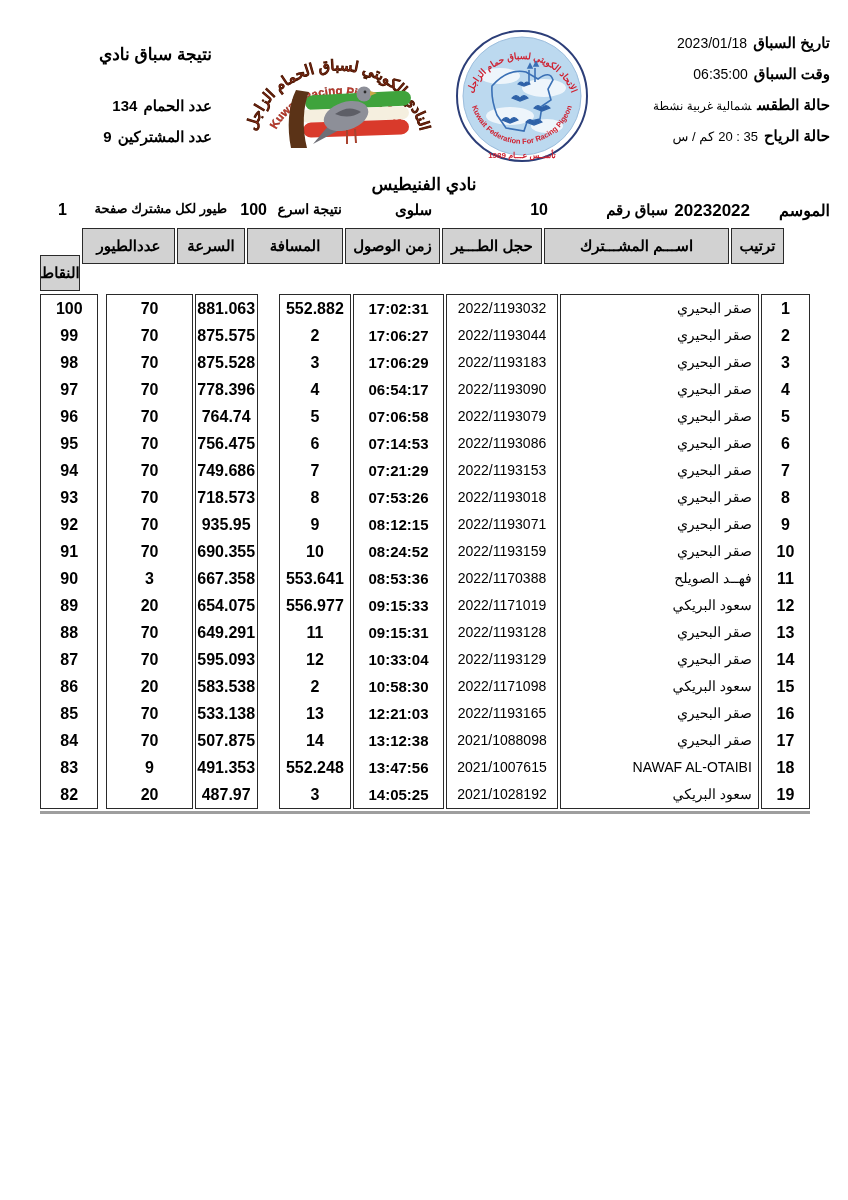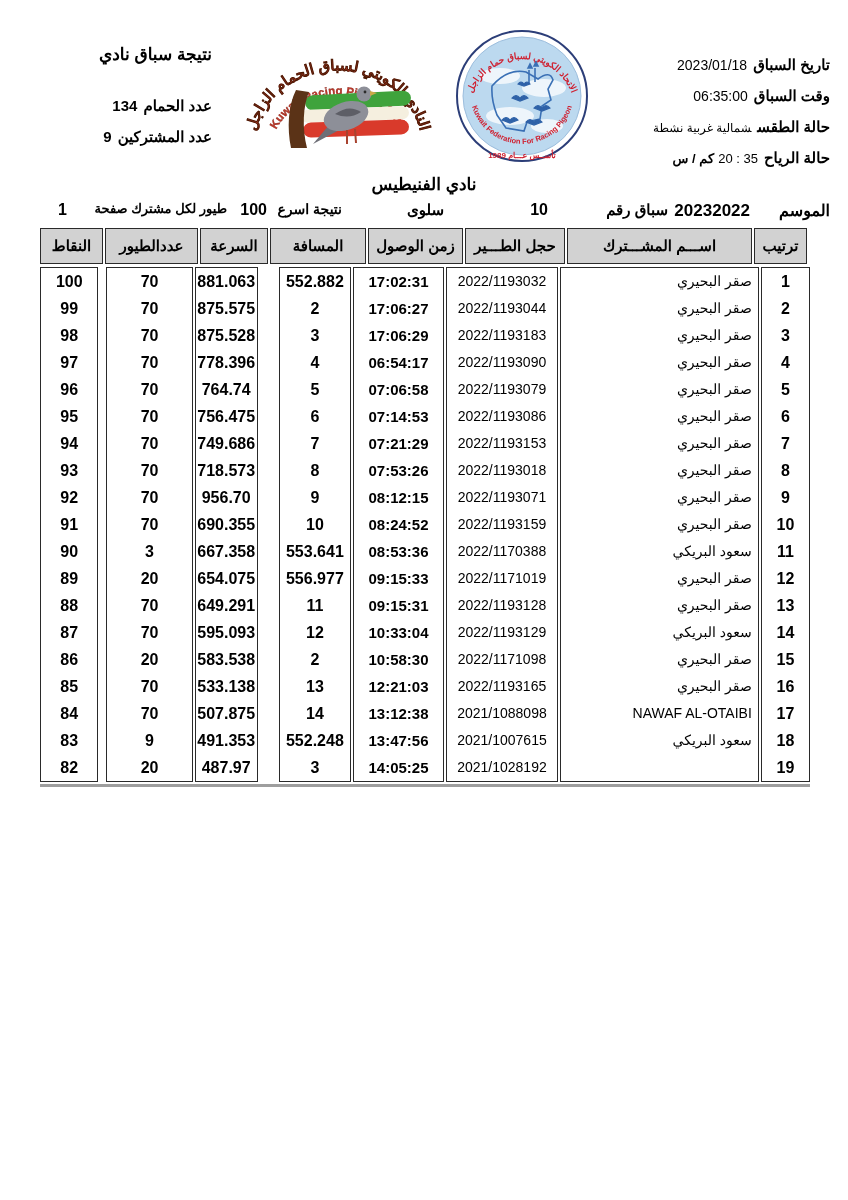--- a/index.html
+++ b/index.html
@@ -1,26 +1,26 @@
 <!DOCTYPE html>
 <html lang="ar"><head>
 <meta charset="utf-8">
 <style>
   html,body{margin:0;padding:0;background:#fff;}
   .page{position:relative;width:848px;height:1200px;background:#ffffff;overflow:hidden;
         font-family:"Liberation Sans",sans-serif;color:#000;}
 
   
-  .hdr-right{position:absolute;top:56px;right:18px;direction:rtl;}
+  .hdr-right{position:absolute;top:34px;right:18px;direction:rtl;}
   .hdr-right .hr-line{margin-bottom:13px;white-space:nowrap;}
   .hdr-right .lbl{font-weight:bold;font-size:15px;margin-left:6px;}
   .hdr-right .val{font-size:14px;}
   .hdr-right .val-small{font-size:12px;}
   .hdr-right .val-wind{font-size:13px;}
-  .hdr-right .unit{font-size:13px;margin-right:4px;font-weight:bold;}
+  .hdr-right .unit{font-size:13px;margin-right:4px;}
 
   .hdr-left{position:absolute;top:44px;right:636px;direction:rtl;text-align:right;white-space:nowrap;}
   .hl-title{font-weight:bold;font-size:17px;margin-bottom:32px;}
   .hl-line{margin-bottom:13px;font-size:15px;}
   .hl-line .lbl{font-weight:bold;margin-left:6px;}
   .hl-line .val{font-weight:bold;}
 
   
   .logo-club{position:absolute;left:243px;top:36px;}
   .logo-fed{position:absolute;left:452px;top:24px;}
@@ -28,21 +28,21 @@
   
   .club-title{position:absolute;left:0;right:0;top:174px;text-align:center;
               font-weight:bold;font-size:17px;direction:rtl;}
 
   .subtitle{position:absolute;left:0;right:0;top:199px;height:26px;}
   .subtitle span{position:absolute;top:2px;direction:rtl;white-space:nowrap;font-weight:bold;}
   .s-season-label{right:18px;font-size:16px;}
   .s-season-value{right:98px;font-size:17px;}
   .s-race-label{right:180px;font-size:15px;}
   .s-race-value{right:300px;font-size:16px;}
-  .s-location{right:404px;font-size:15px;}
+  .s-location{right:416px;font-size:15px;}
   .s-result-label{right:506px;font-size:14px;}
   .s-result-value{right:581px;font-size:16px;}
   .s-per-label{right:621px;font-size:13px;}
   .s-page-value{right:781px;font-size:16px;}
 
   
   .rtable{position:absolute;left:40px;top:228px;width:770px;}
   .t-head{display:flex;gap:2px;direction:ltr;}
   .h-cell{box-sizing:border-box;height:36px;background:#d2d2d2;border:1px solid #2a2a2a;
           display:flex;align-items:center;justify-content:center;
@@ -165,21 +165,21 @@
     <span class="s-race-value">10</span>
     <span class="s-location">سلوى</span>
     <span class="s-result-label">نتيجة اسرع</span>
     <span class="s-result-value">100</span>
     <span class="s-per-label">طيور لكل مشترك صفحة</span>
     <span class="s-page-value">1</span>
   </div>
 
   <div class="rtable">
     <div class="t-head">
-        <div class="h-cell" style="width: 63px;">النقاط</div>
+        <div class="h-cell" style="width: 40px; margin-top: 27px;">النقاط</div>
         <div class="h-cell" style="width: 93px;">عددالطيور</div>
         <div class="h-cell" style="width: 68px;">السرعة</div>
         <div class="h-cell" style="width: 96px;">المسافة</div>
         <div class="h-cell" style="width: 95px;">زمن الوصول</div>
         <div class="h-cell" style="width: 100px;">حجل الطـــير</div>
         <div class="h-cell" style="width: 185px;">اســـم المشـــترك</div>
         <div class="h-cell" style="width: 53px;">ترتيب</div>
       </div>
     <div class="t-body">
         <div class="b-col c-points" style="width: 63px;">
@@ -226,21 +226,21 @@
         </div>
         <div class="b-col c-speed" style="width: 68px;">
           <div class="b-cell">881.063</div>
           <div class="b-cell">875.575</div>
           <div class="b-cell">875.528</div>
           <div class="b-cell">778.396</div>
           <div class="b-cell">764.74</div>
           <div class="b-cell">756.475</div>
           <div class="b-cell">749.686</div>
           <div class="b-cell">718.573</div>
-          <div class="b-cell">956.70</div>
+          <div class="b-cell">935.95</div>
           <div class="b-cell">690.355</div>
           <div class="b-cell">667.358</div>
           <div class="b-cell">654.075</div>
           <div class="b-cell">649.291</div>
           <div class="b-cell">595.093</div>
           <div class="b-cell">583.538</div>
           <div class="b-cell">533.138</div>
           <div class="b-cell">507.875</div>
           <div class="b-cell">491.353</div>
           <div class="b-cell">487.97</div>
@@ -312,20 +312,21 @@
           <div class="b-cell">صقر البحيري</div>
           <div class="b-cell">صقر البحيري</div>
           <div class="b-cell">صقر البحيري</div>
           <div class="b-cell">صقر البحيري</div>
           <div class="b-cell">صقر البحيري</div>
           <div class="b-cell">صقر البحيري</div>
           <div class="b-cell">صقر البحيري</div>
           <div class="b-cell">صقر البحيري</div>
           <div class="b-cell">صقر البحيري</div>
           <div class="b-cell">صقر البحيري</div>
+          <div class="b-cell">فهــد الصويلح</div>
           <div class="b-cell">سعود البريكي</div>
           <div class="b-cell">صقر البحيري</div>
           <div class="b-cell">صقر البحيري</div>
           <div class="b-cell">سعود البريكي</div>
           <div class="b-cell">صقر البحيري</div>
           <div class="b-cell">صقر البحيري</div>
           <div class="b-cell">NAWAF AL-OTAIBI</div>
           <div class="b-cell">سعود البريكي</div>
         </div>
         <div class="b-col c-rank" style="width: 53px;">

